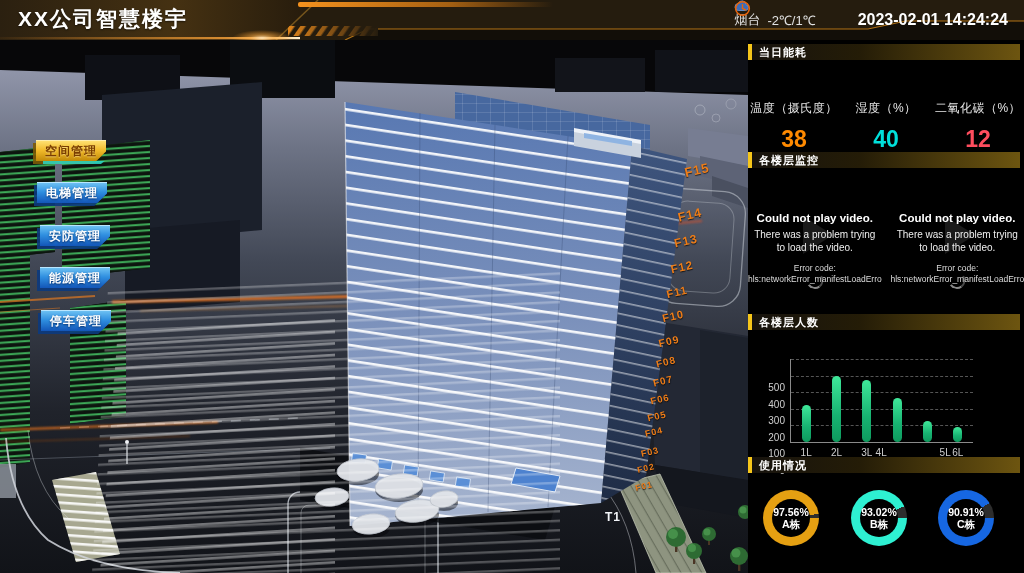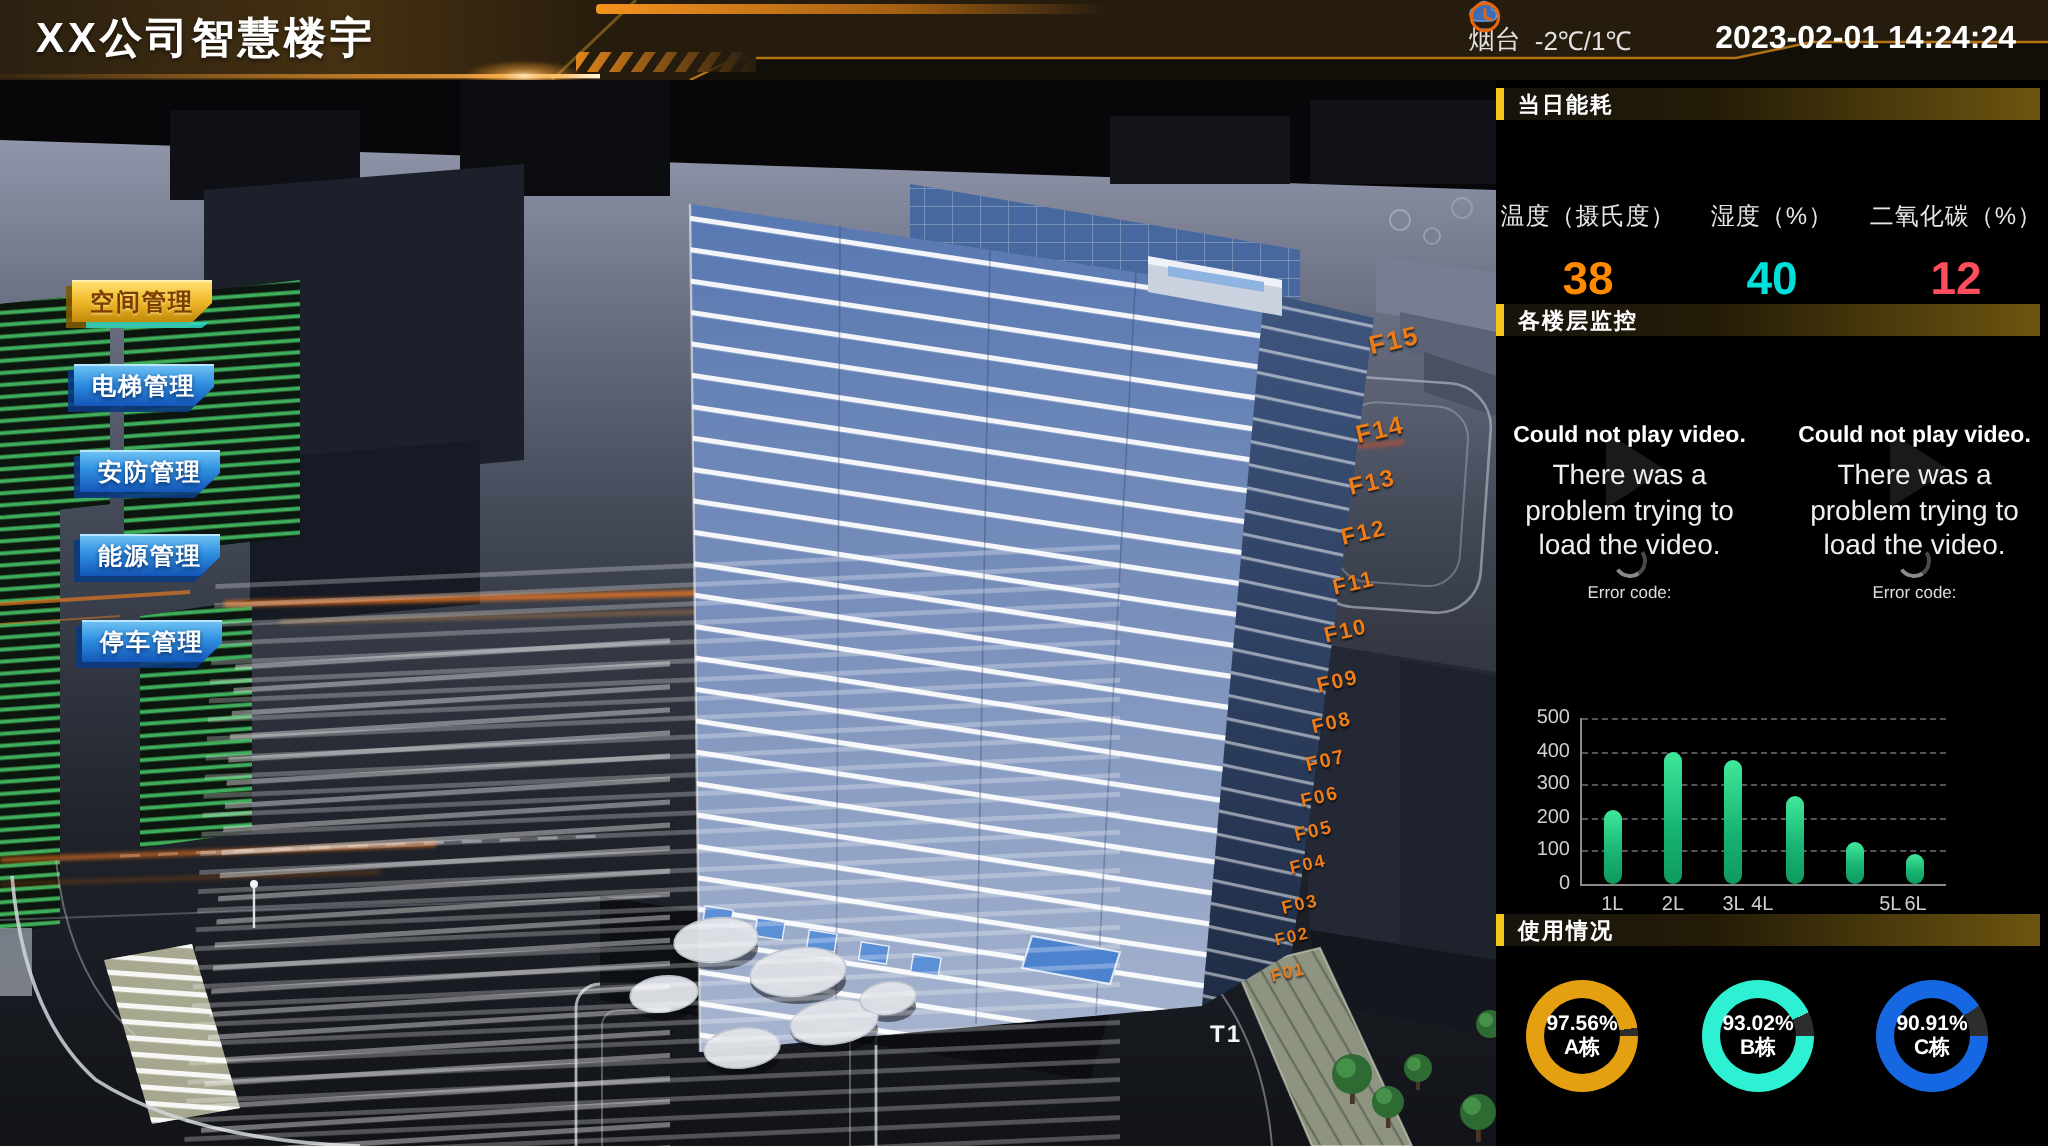--- a/index.html
+++ b/index.html
@@ -57,32 +57,32 @@
 
   .stats{position:absolute;top:60px;left:0;width:276px;display:flex;}
   .stat{flex:1;text-align:center;}
   .stat-label{font-size:12px;color:#e6e6e6;letter-spacing:.5px;}
   .stat-value{margin-top:9px;font-size:23px;font-weight:bold;}
 
   .videos{position:absolute;top:130px;left:0;width:276px;height:132px;display:flex;gap:9px;}
   .video{flex:1;position:relative;background:#000;display:flex;flex-direction:column;align-items:center;
          text-align:center;color:#fff;padding-top:42px;box-sizing:border-box;overflow:hidden;}
   .video-title{font-size:11.5px;font-weight:bold;z-index:2;}
-  .video-msg{font-size:14px;margin-top:5px;line-height:1.25;z-index:2;width:92%;color:#eee;}
+  .video-msg{font-size:10px;margin-top:5px;line-height:1.25;z-index:2;width:92%;color:#eee;}
   .video-code{font-size:8.5px;margin-top:9px;line-height:1.35;z-index:2;width:100%;color:#ddd;}
   .play-tri{position:absolute;top:46px;left:50%;transform:translateX(-40%);width:0;height:0;
             border-left:30px solid #1a1a1a;border-top:19px solid transparent;border-bottom:19px solid transparent;z-index:1;}
   .retry-arc{position:absolute;bottom:13px;left:50%;transform:translateX(-50%) rotate(10deg);width:13px;height:13px;
              border:2px solid transparent;border-bottom-color:#8a8a8a;border-right-color:#4a4a4a;border-radius:50%;}
 
   .chart{position:absolute;top:295px;left:0;width:276px;height:130px;font-size:10px;color:#ccc;}
   .plot{position:absolute;left:42px;top:24px;width:182px;height:83px;
         border-left:1px solid #8a8a8a;border-bottom:1px solid #8a8a8a;}
   .gridline{position:absolute;left:0;right:0;border-top:1px dashed #555;}
-  .ytick{position:absolute;right:calc(100% + 6px);transform:translateY(-50%);color:#cfcfcf;}
+  .ytick{position:absolute;right:calc(100% + 6px);transform:translateY(-50%);color:#cfcfcf;margin-top:28px;}
   .bar{position:absolute;bottom:0;width:9px;border-radius:5px;
        background:linear-gradient(180deg,#3fe89a 0%,#17b271 60%,#0e9a5e 100%);}
   .xtick{position:absolute;top:calc(100% + 5px);text-align:center;color:#cfcfcf;}
 
   .donuts{position:absolute;top:448px;left:0;width:276px;height:85px;}
   .donut{position:absolute;top:2px;width:56px;height:56px;border-radius:50%;
          display:flex;align-items:center;justify-content:center;}
   .donut:nth-child(1){left:15px;} .donut:nth-child(2){left:103px;} .donut:nth-child(3){left:190px;}
   .donut-hole{width:38px;height:38px;border-radius:50%;background:#000;display:flex;flex-direction:column;
               align-items:center;justify-content:center;color:#fff;font-weight:bold;font-size:10.5px;line-height:1.15;}
@@ -436,20 +436,21 @@
         <div class="video-title">Could not play video.</div>
         <div class="video-msg">There was a problem trying to load the video.</div>
         <div class="video-code">
           <div>Error code:</div>
           <div>hls:networkError_manifestLoadError</div>
         </div>
         <span class="retry-arc"></span>
       </div>
     </div>
 
+    <div class="sec-hdr" id="hdr-people">各楼层人数</div>
     <div class="chart">
       <div class="plot" id="plot">
           <div class="ytick" style="top: 83px;">0</div>
           <div class="gridline" style="top: 66.4px;"></div>
           <div class="ytick" style="top: 66.4px;">100</div>
           <div class="gridline" style="top: 49.8px;"></div>
           <div class="ytick" style="top: 49.8px;">200</div>
           <div class="gridline" style="top: 33.2px;"></div>
           <div class="ytick" style="top: 33.2px;">300</div>
           <div class="gridline" style="top: 16.6px;"></div>

